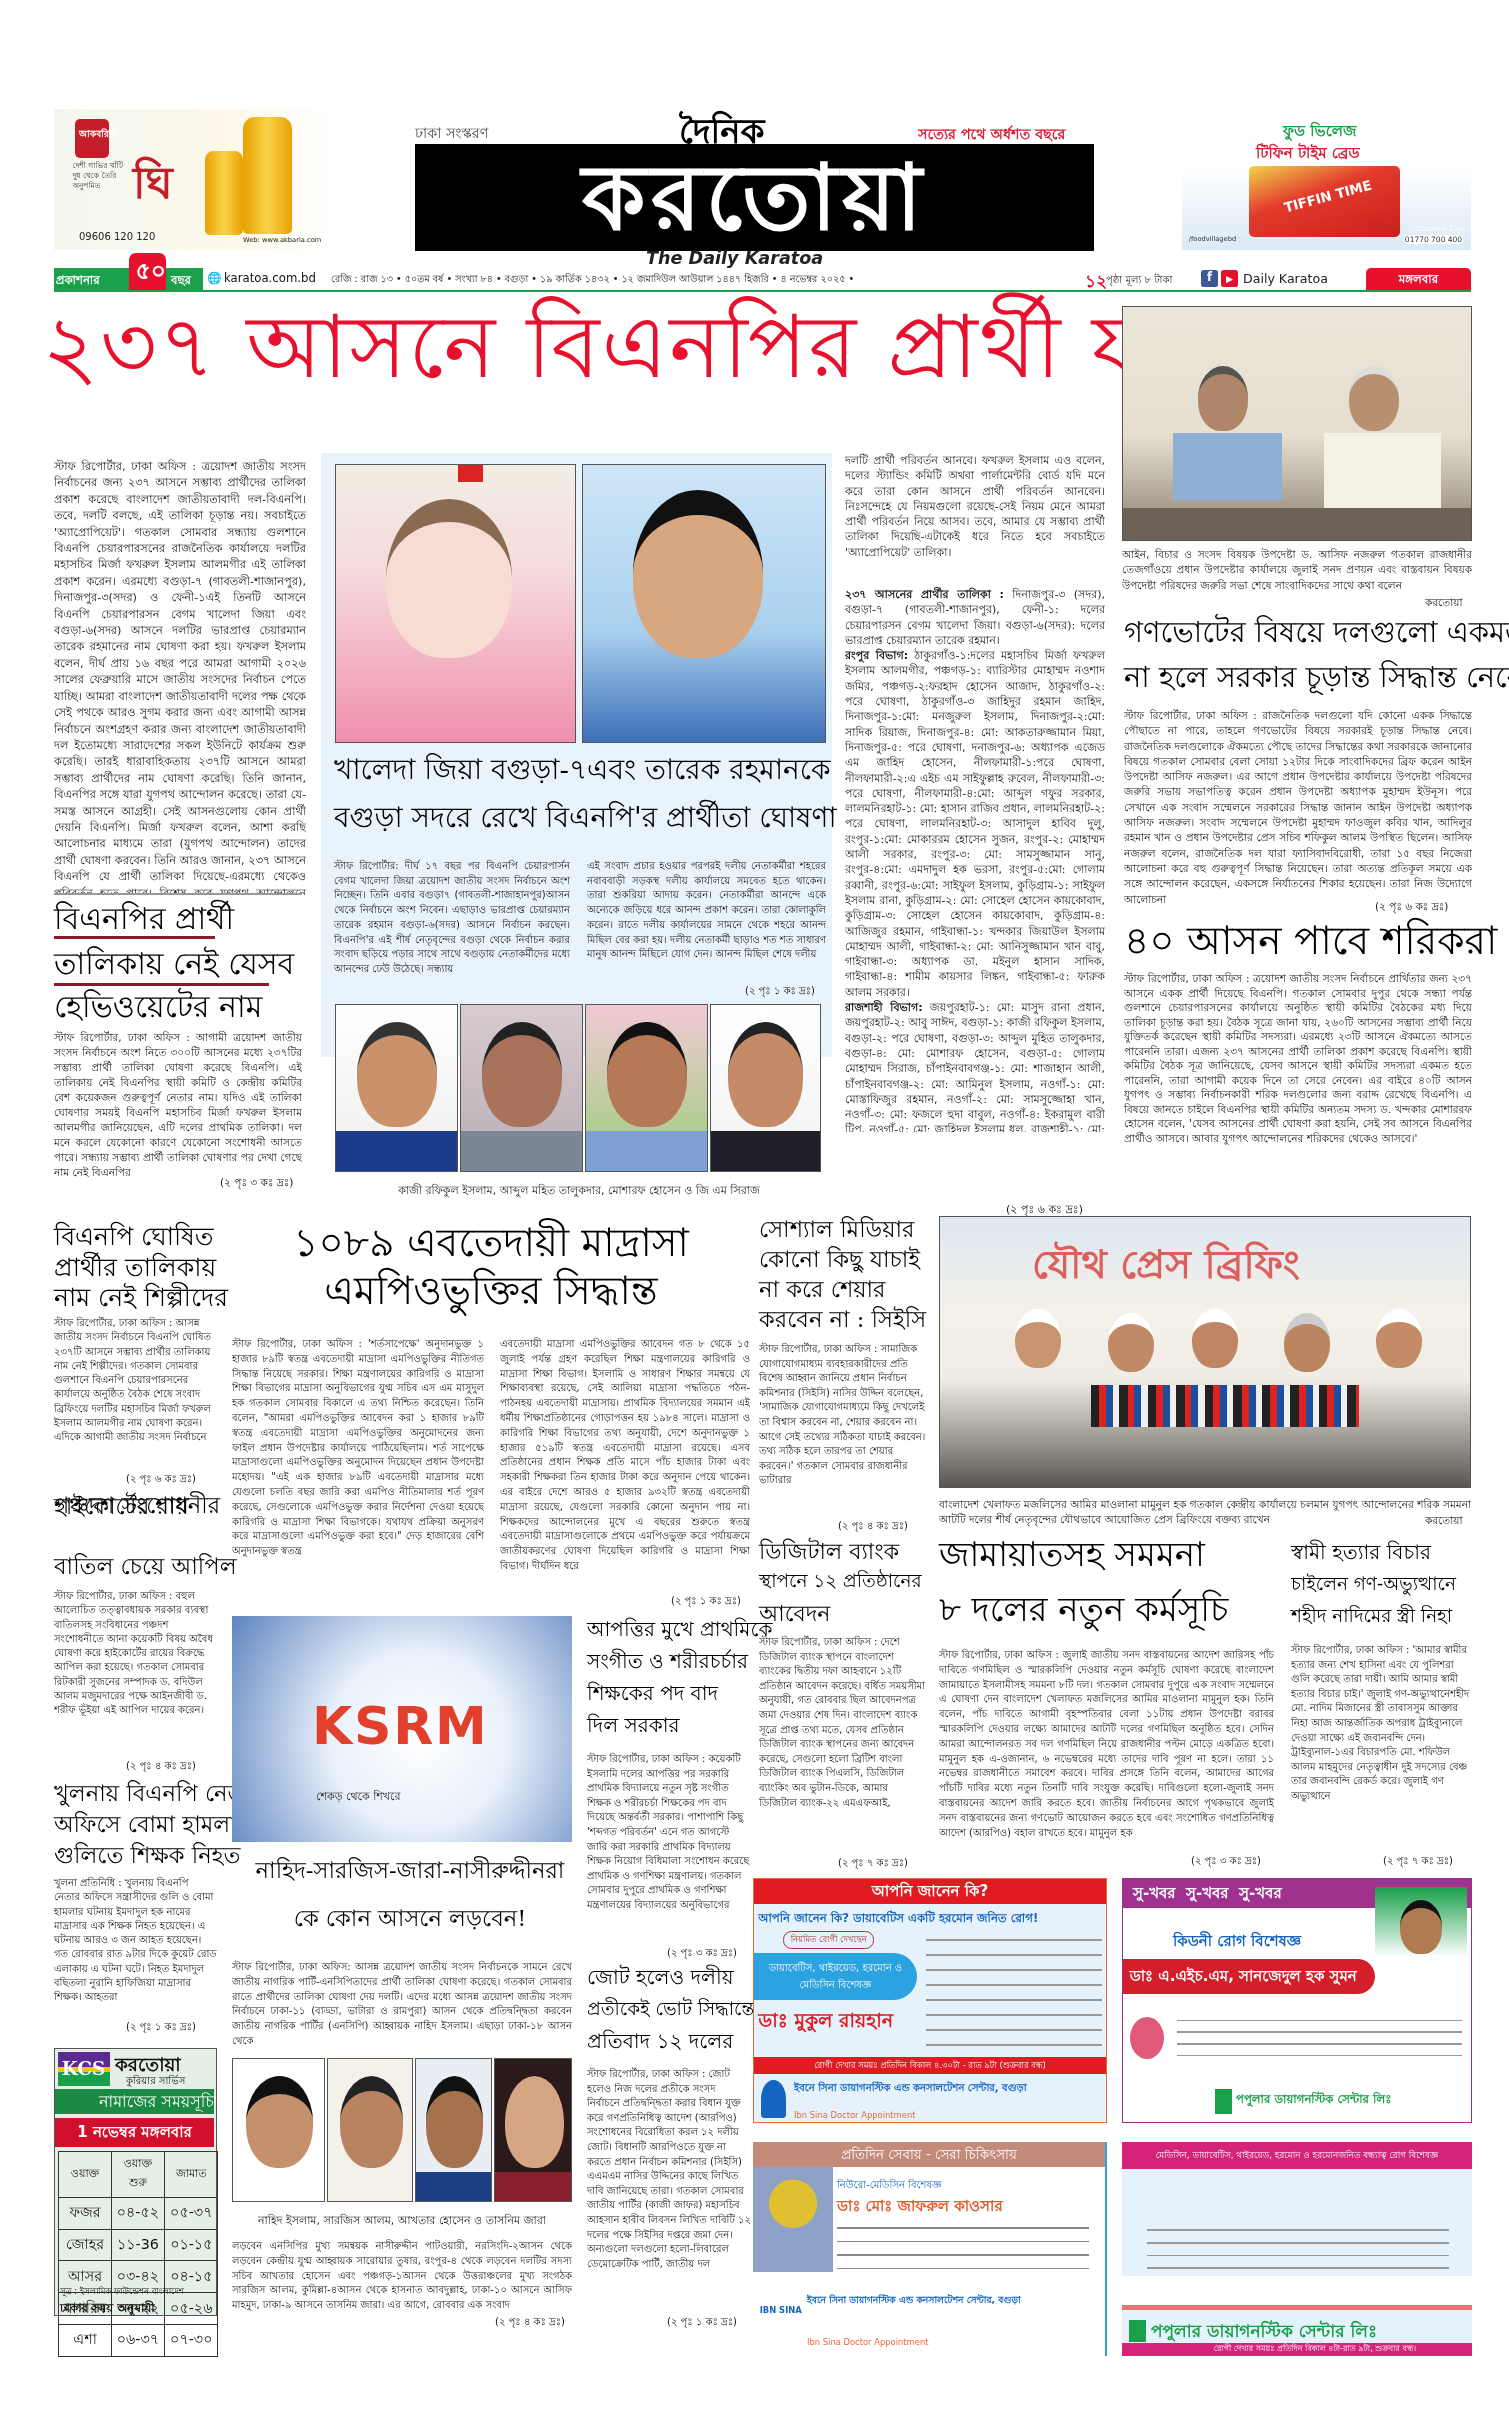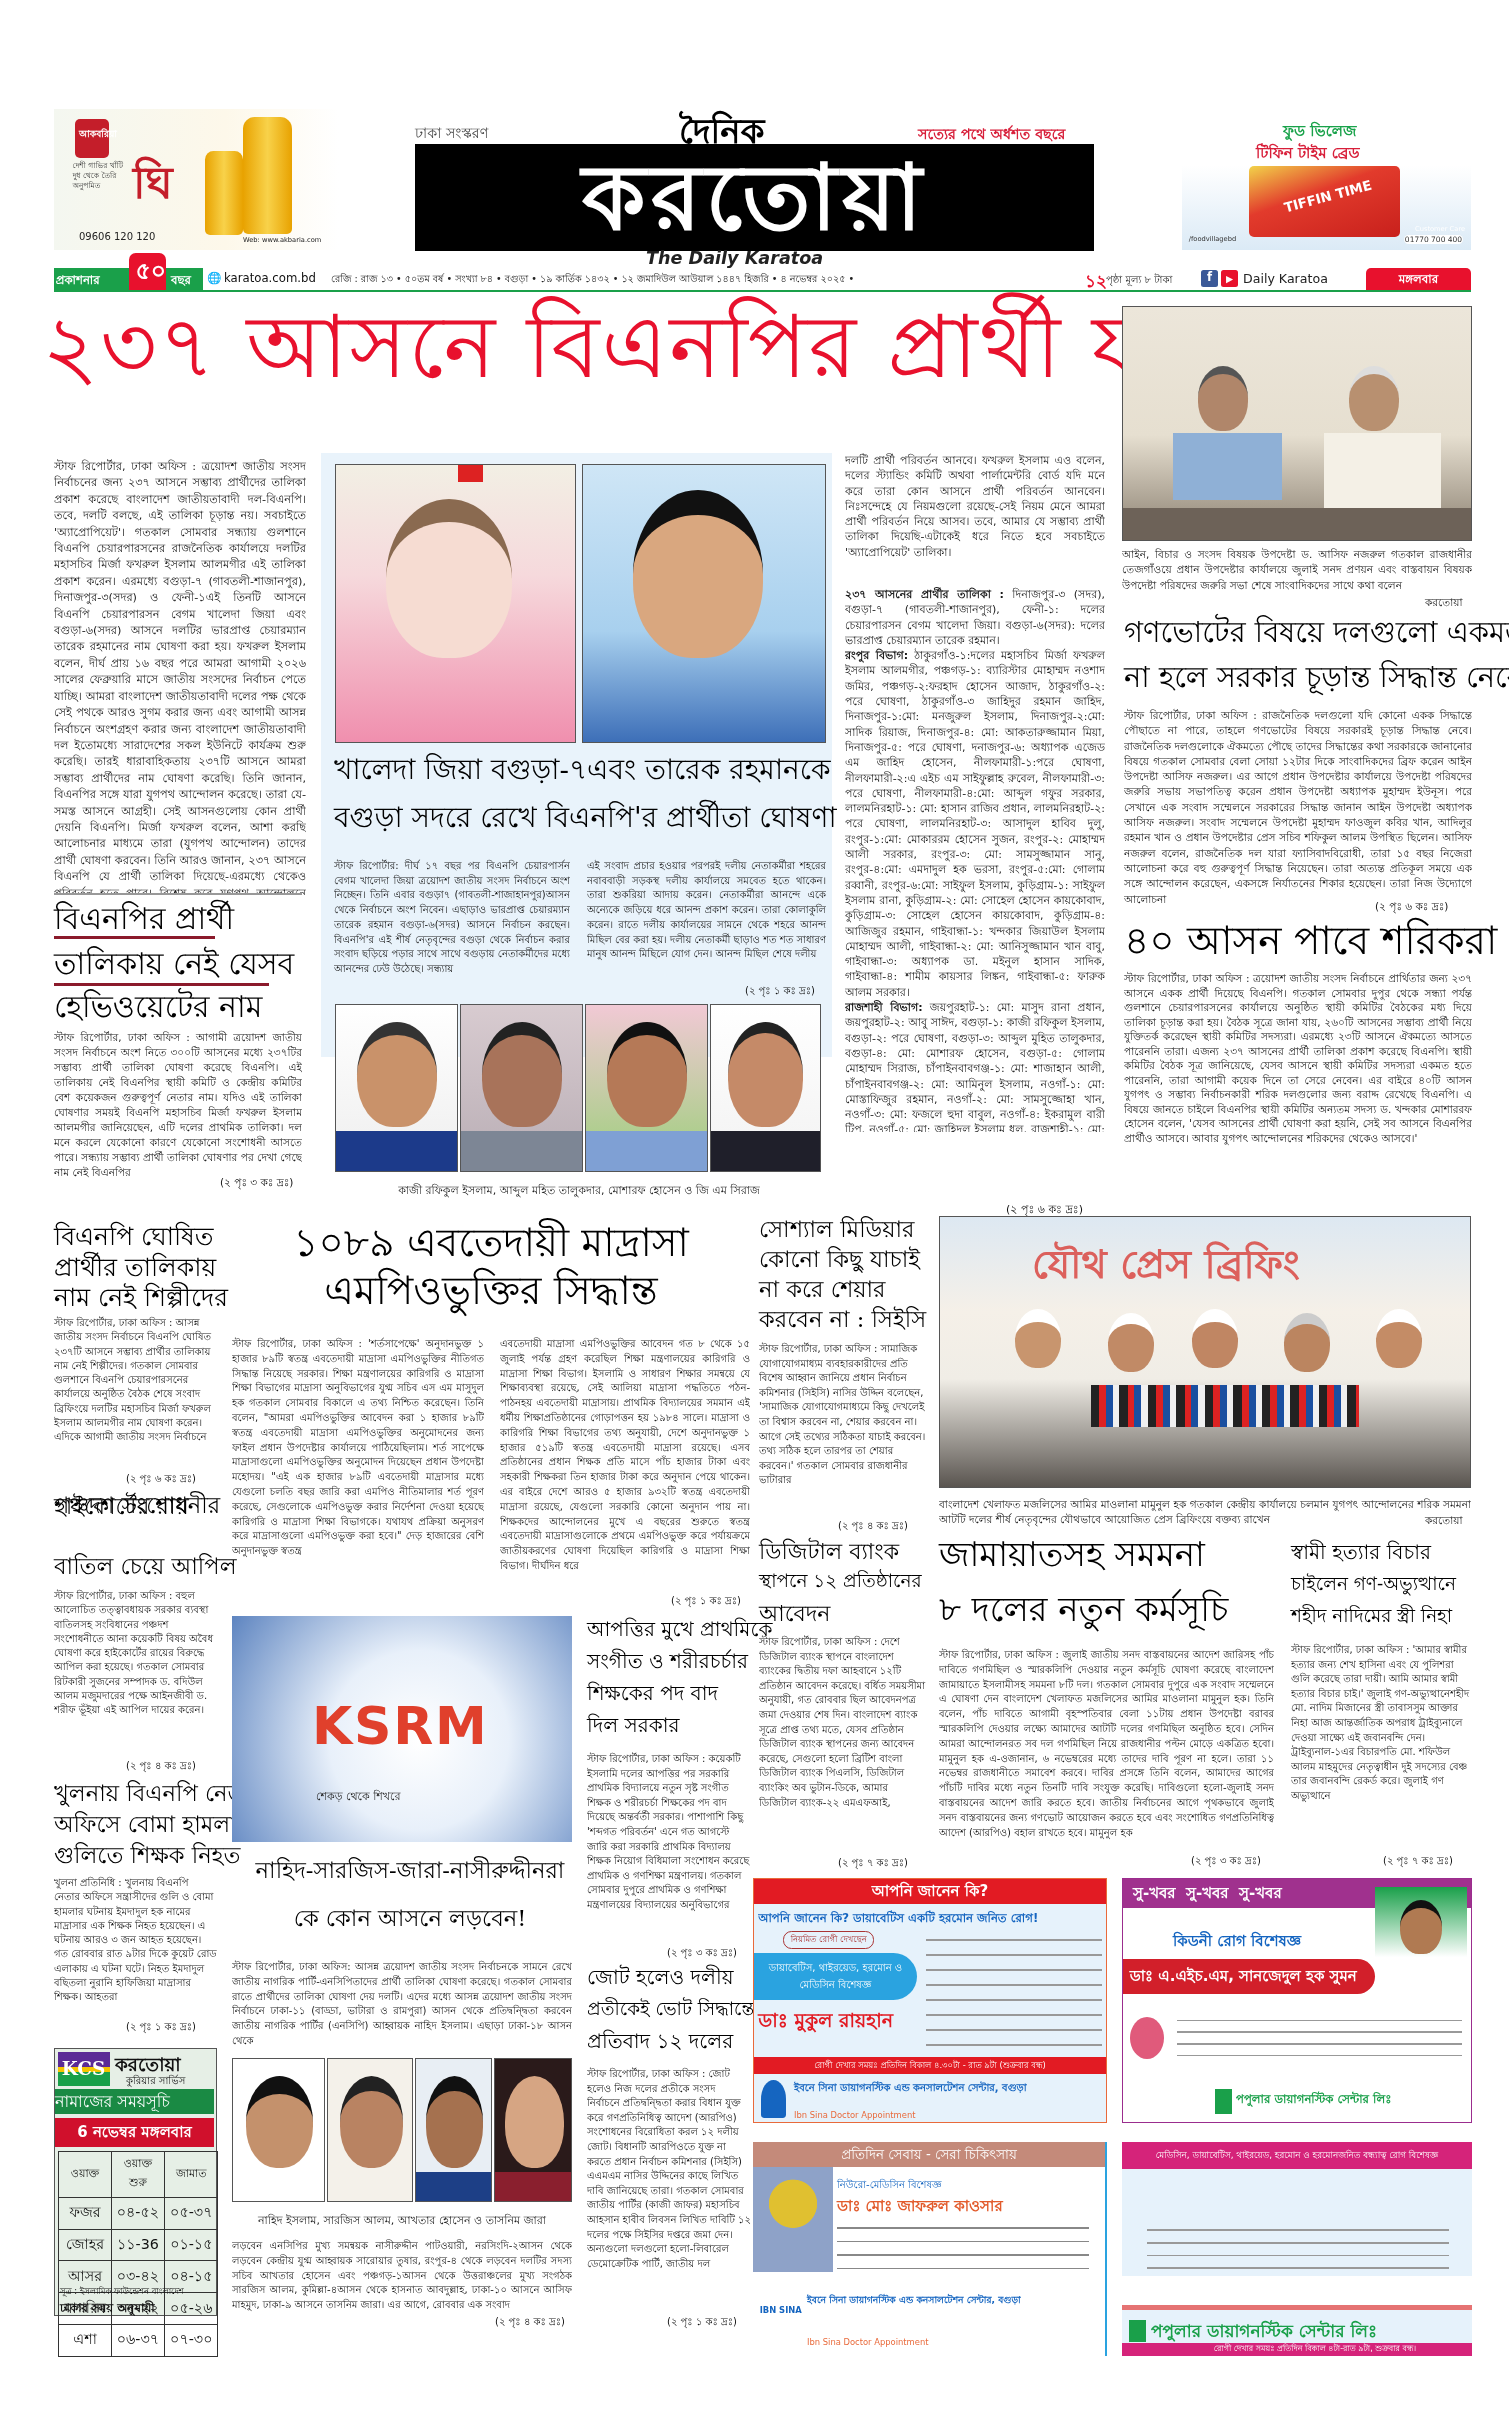--- a/index.html
+++ b/index.html
@@ -158,22 +158,22 @@
 <div class="abs hl" style="left:54px;top:1780px;font-size:22.6px">খুলনায় বিএনপি নেতার</div>
 <div class="abs hl" style="left:54px;top:1811px;font-size:22.6px">অফিসে বোমা হামলা</div>
 <div class="abs hl" style="left:54px;top:1842px;font-size:22.6px">গুলিতে শিক্ষক নিহত</div>
 <div class="abs txt" style="left:54px;top:1876px;width:163px;height:147px;overflow:hidden;font-size:10px;line-height:14.3px;text-align:left">খুলনা প্রতিনিধি : খুলনায় বিএনপি নেতার অফিসে সন্ত্রাসীদের গুলি ও বোমা হামলার ঘটনায় ইমদাদুল হক নামের মাদ্রাসার এক শিক্ষক নিহত হয়েছেন। এ ঘটনায় আরও ৩ জন আহত হয়েছেন। গত রোববার রাত ৯টার দিকে কুয়েট রোড এলাকায় এ ঘটনা ঘটে। নিহত ইমদাদুল বছিতলা নুরানি হাফিজিয়া মাদ্রাসার শিক্ষক। আহতরা</div>
 <div class="abs cont" style="left:126px;top:2019px;font-size:10px">(২ পৃঃ ১ কঃ দ্রঃ)</div>
 
 <div class="abs" style="left:54px;top:2048px;width:163px;height:268px;border:1.7px solid #555;background:#e6efe6">
   <div class="abs" style="left:2.5px;top:2.5px;width:52px;height:34px;background:linear-gradient(180deg,#5b2b96 0 45%,#f4c400 45% 60%,#1aa04a 60%);color:#fff;font-family:'DejaVu Serif',serif;font-weight:bold;font-size:18.4px;text-align:center;line-height:34px">KCS</div>
   <div class="abs" style="left:60px;top:1.7px;font-size:18.4px;font-weight:bold">করতোয়া</div>
   <div class="abs" style="left:71px;top:23.5px;font-size:10px">কুরিয়ার সার্ভিস</div>
-  <div class="abs" style="left:0;top:40px;width:159px;height:25px;background:#1a8a44;color:#fff;font-size:16px;text-align:left;line-height:25px">নামাজের সময়সূচি</div>
-  <div class="abs" style="left:0;top:69px;width:159px;height:28.5px;background:#d0102c;color:#fff;font-size:15px;font-weight:bold;text-align:center;line-height:28.5px">6 নভেম্বর মঙ্গলবার</div>
+  <div class="abs" style="left:0;top:40px;width:159px;height:25px;background:#1a8a44;color:#fff;font-size:16px;text-align:right;line-height:25px">নামাজের সময়সূচি</div>
+  <div class="abs" style="left:0;top:69px;width:159px;height:28.5px;background:#d0102c;color:#fff;font-size:15px;font-weight:bold;text-align:center;line-height:28.5px">1 নভেম্বর মঙ্গলবার</div>
   <table class="abs prayer" style="left:3.4px;top:102px;width:153px;border-collapse:collapse">
     <thead>
         <tr>
       <td style="font-size:11px">ওয়াক্ত</td>
       <td style="font-size:11px">ওয়াক্ত শুরু</td>
       <td style="font-size:11px">জামাত</td>
     </tr>
       </thead>
     <tbody id="prayer-rows">
         <tr>

